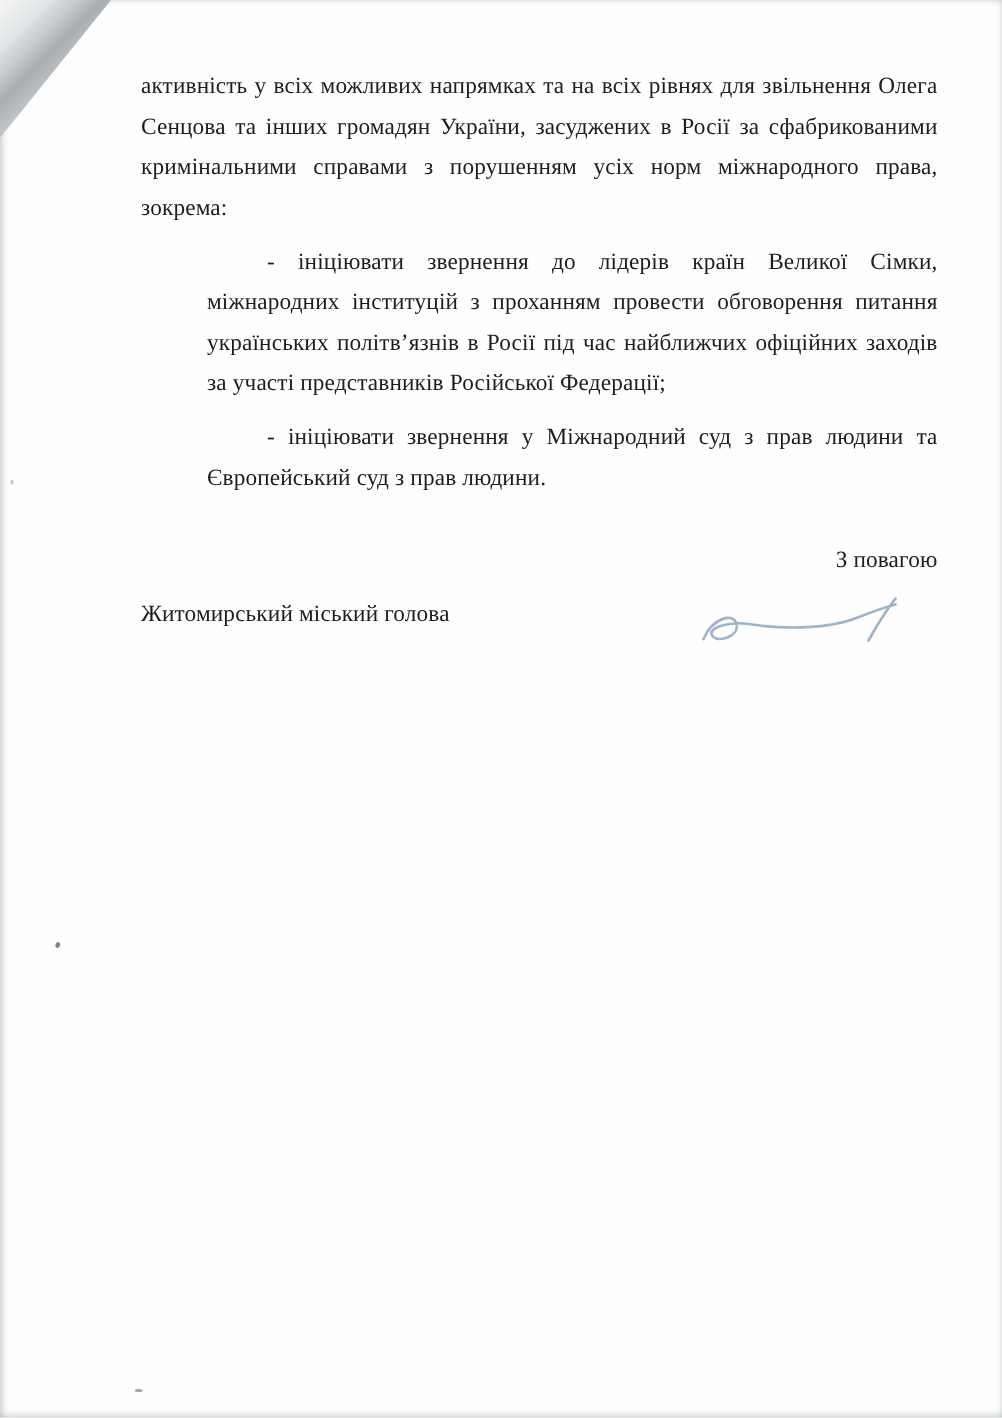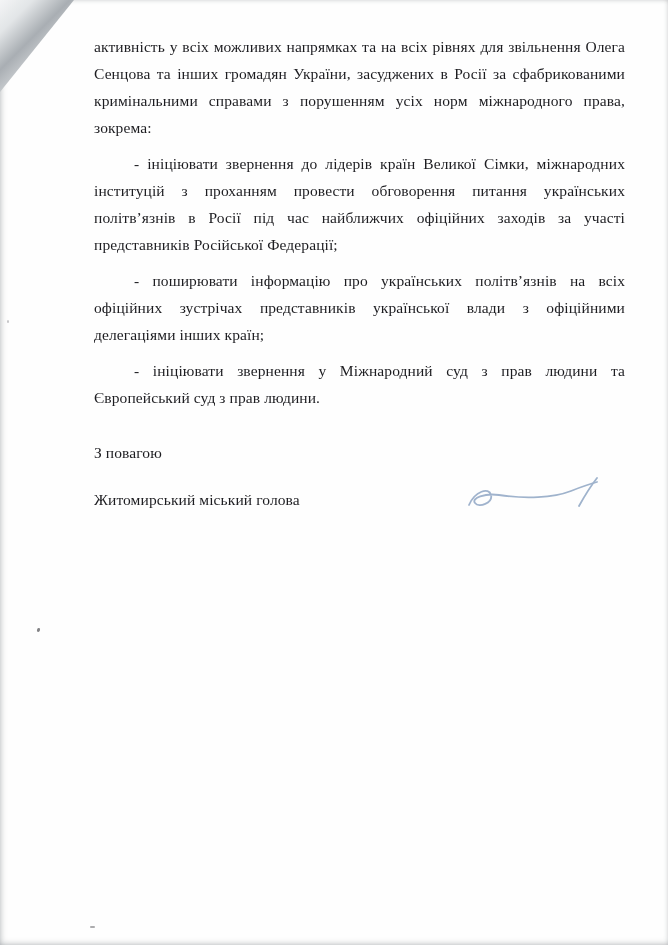--- a/index.html
+++ b/index.html
@@ -26,43 +26,44 @@
     position: absolute;
     top: 0; left: 0;
     width: 74px; height: 92px;
     clip-path: polygon(0 0, 74px 0, 0 92px);
     background: linear-gradient(135deg,
       #f4f5f6 0%, #e2e5e7 20%, #a9aeb3 42%,
       #c9cdd0 58%, #f2f3f4 78%, #ffffff 100%);
   }
   .content {
     position: relative;
-    padding: 33px 43px 0 94px;
+    padding: 44px 43px 0 94px;
     font-size: 15.5px;
     line-height: 27px;
     letter-spacing: 0.1px;
   }
   .content p.para {
     margin: 0 0 9px 0;
     text-align: justify;
   }
   .content p.para.indent {
     text-indent: 40px;
+    margin-left: 44px;
   }
   .closing {
     margin-top: 28px;
   }
   .closing p {
     margin: 0;
-    text-align: left;
+    text-align: right;
   }
   .sig-row {
     margin-top: 9px;
     display: flex;
-    align-items: flex-end;
+    align-items: flex-start;
     justify-content: space-between;
   }
   .sig-row .title { white-space: nowrap; }
   .sig-row .name  { white-space: nowrap; }
   .signature {
     position: relative;
     width: 160px;
     height: 42px;
     margin: 0 10px -4px 10px;
     flex: 0 0 auto;
@@ -84,21 +85,20 @@
 
   <div class="fold"></div>
 
   <div class="content">
 
     <p class="para">активність у всіх можливих напрямках та на всіх рівнях для звільнення Олега Сенцова та інших громадян України, засуджених в Росії за сфабрикованими кримінальними справами з порушенням усіх норм міжнародного права, зокрема:</p>
 
     <p class="para indent">- ініціювати звернення до лідерів країн Великої Сімки, міжнародних інституцій з проханням провести обговорення питання українських політв’язнів в Росії під час найближчих офіційних заходів за участі представників Російської Федерації;</p>
 
 
-    <p class="para indent">- поширювати інформацію про українських політв’язнів на всіх офіційних зустрічах представників української влади з офіційними делегаціями інших країн;</p>
 
     <p class="para indent">- ініціювати звернення у Міжнародний суд з прав людини та Європейський суд з прав людини.</p>
 
 
     <div class="closing">
       <p>З повагою</p>
 
       <div class="sig-row">
         <span class="title">Житомирський міський голова</span>
 

